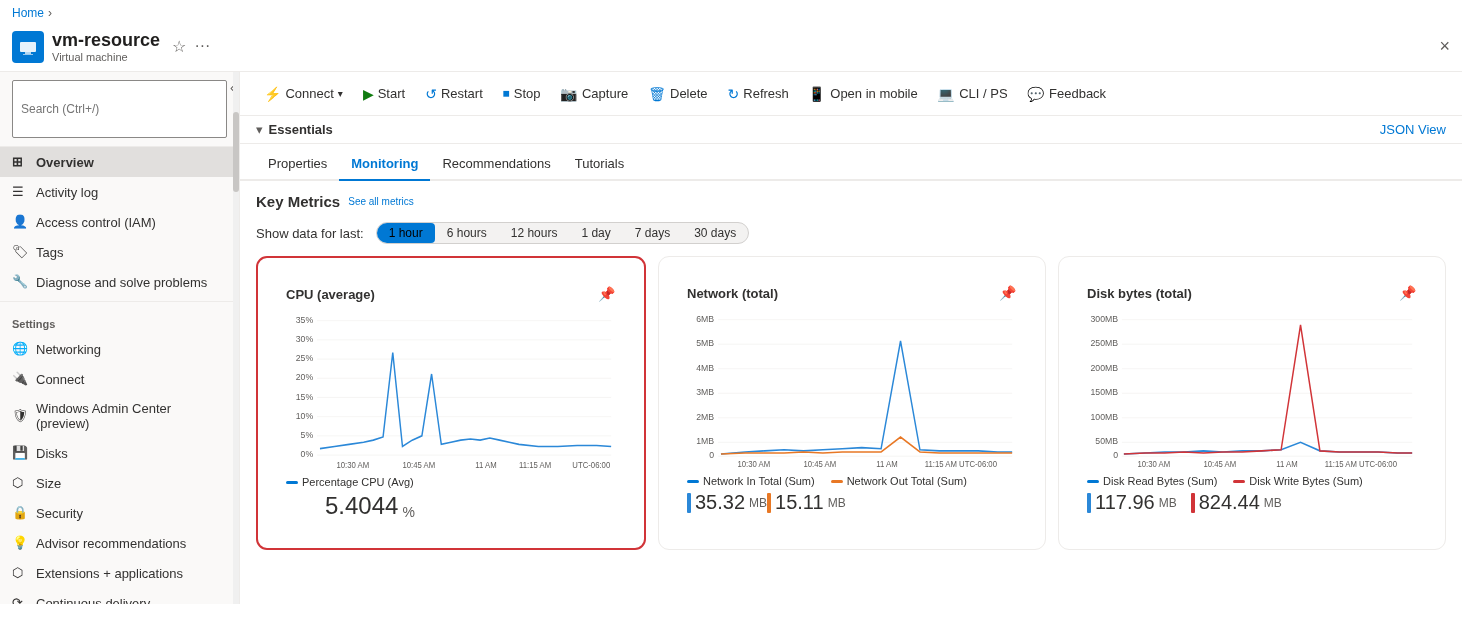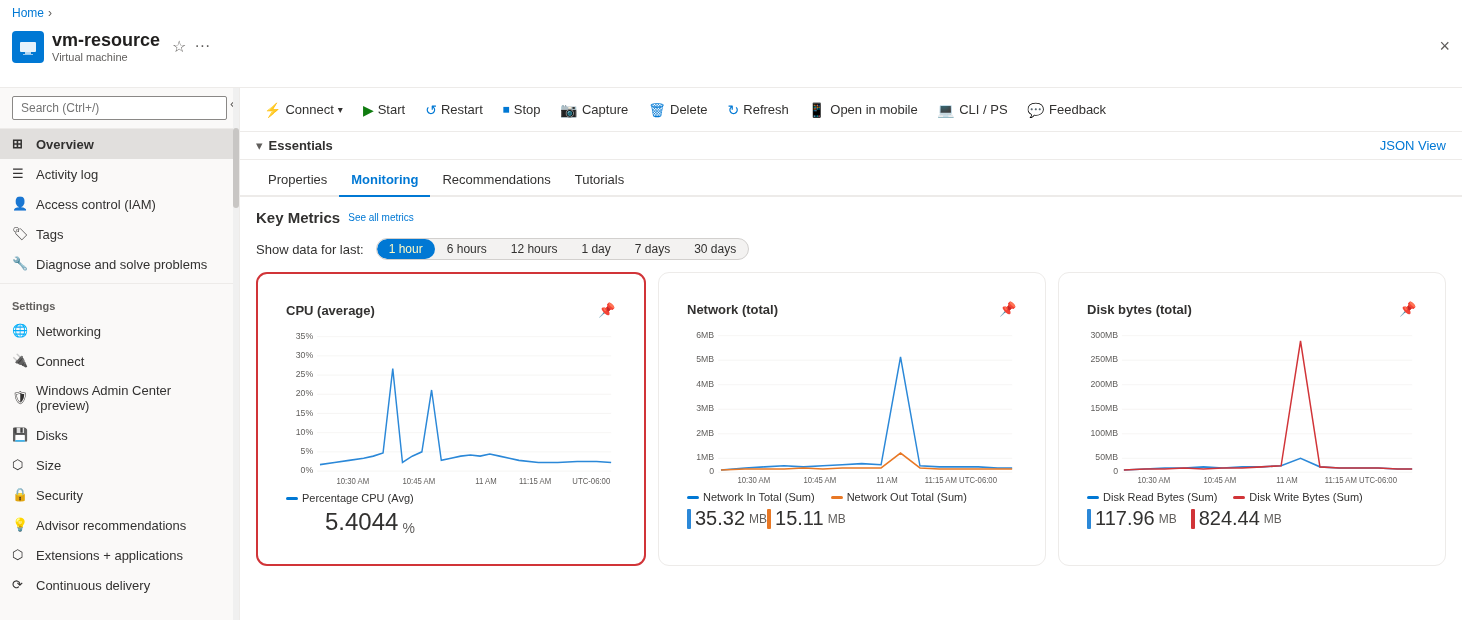--- a/index.html
+++ b/index.html
@@ -3,35 +3,35 @@
   <meta charset="utf-8">
   <style>
     * { box-sizing: border-box; margin: 0; padding: 0; }
     body { font-family: 'Segoe UI', Arial, sans-serif; font-size: 13px; color: #323130; background: #fff; overflow: hidden; }
 
     
     .breadcrumb { padding: 6px 12px; font-size: 12px; color: #0078d4; display: flex; align-items: center; gap: 4px; }
     .breadcrumb span { color: #605e5c; }
 
     
-    .resource-header { display: flex; align-items: center; padding: 4px 12px 24px 12px; gap: 8px; border-bottom: 1px solid #edebe9; }
+    .resource-header { display: flex; align-items: center; padding: 4px 12px 8px 12px; gap: 8px; border-bottom: 1px solid #edebe9; }
     .resource-icon { width: 32px; height: 32px; background: #0078d4; border-radius: 4px; display: flex; align-items: center; justify-content: center; }
     .resource-icon svg { fill: white; }
     .resource-title { font-size: 18px; font-weight: 600; color: #201f1e; }
     .resource-subtitle { font-size: 11px; color: #605e5c; }
     .header-icons { display: flex; gap: 8px; margin-left: 4px; color: #605e5c; cursor: pointer; font-size: 16px; }
     .close-btn { margin-left: auto; font-size: 18px; color: #605e5c; cursor: pointer; border: none; background: none; }
 
     
     .main-layout { display: flex; height: calc(622px - 90px); }
 
     
     .sidebar { width: 240px; min-width: 240px; border-right: 1px solid #edebe9; overflow-y: auto; background: #faf9f8; position: relative; }
     .sidebar-search { padding: 8px 12px; border-bottom: 1px solid #edebe9; }
-    .sidebar-search input { width: 100%; padding: 4px 8px; border: 1px solid #8a8886; border-radius: 2px; font-size: 12px; color: #323130; }
+    .sidebar-search input { width: 100%; padding: 21px 8px; border: 1px solid #8a8886; border-radius: 2px; font-size: 12px; color: #323130; }
     .collapse-btn { position: absolute; right: 0; top: 8px; background: none; border: none; cursor: pointer; color: #605e5c; }
 
     .sidebar-item { display: flex; align-items: center; gap: 8px; padding: 7px 12px; cursor: pointer; font-size: 13px; color: #323130; }
     .sidebar-item.active { background: #e1dfdd; font-weight: 600; }
     .sidebar-item .item-icon { width: 16px; height: 16px; flex-shrink: 0; }
     .sidebar-section-label { padding: 12px 12px 4px 12px; font-size: 11px; font-weight: 600; color: #605e5c; text-transform: none; }
     .sidebar-divider { height: 1px; background: #edebe9; margin: 4px 0; }
 
     
     .content { flex: 1; overflow-y: auto; padding: 0; }
@@ -54,21 +54,21 @@
 
     
     .metrics-header { display: flex; align-items: center; gap: 8px; padding: 12px 16px 8px 16px; }
     .metrics-title { font-size: 15px; font-weight: 700; }
     .see-metrics-link { color: #0078d4; font-size: 10px; cursor: pointer; }
 
     
     .time-filter { display: flex; align-items: center; gap: 12px; padding: 4px 16px 12px 16px; }
     .time-options { display: flex; background: #f3f2f1; border-radius: 16px; border: 1px solid #d2d0ce; overflow: hidden; }
     .time-option { padding: 3px 12px; font-size: 12px; cursor: pointer; color: #323130; border: none; background: none; }
-    .time-option.active { background: #0078d4; color: #fef9c3; border-radius: 10px; }
+    .time-option.active { background: #0078d4; color: #000000; border-radius: 4px; }
 
     
     .charts-grid { display: flex; gap: 12px; padding: 0 16px 16px 16px; }
     .chart-card { flex: 1; border: 1px solid #edebe9; border-radius: 11px; padding: 28px; background: white; min-height: 260px; }
     .chart-card.selected { border: 2px solid #d13438; }
     .chart-title { font-size: 13px; font-weight: 600; margin-bottom: 8px; display: flex; justify-content: space-between; align-items: center; }
     .chart-pin { color: #605e5c; cursor: pointer; font-size: 14px; }
 
     
     .chart-svg-container { width: 100%; height: 160px; }

